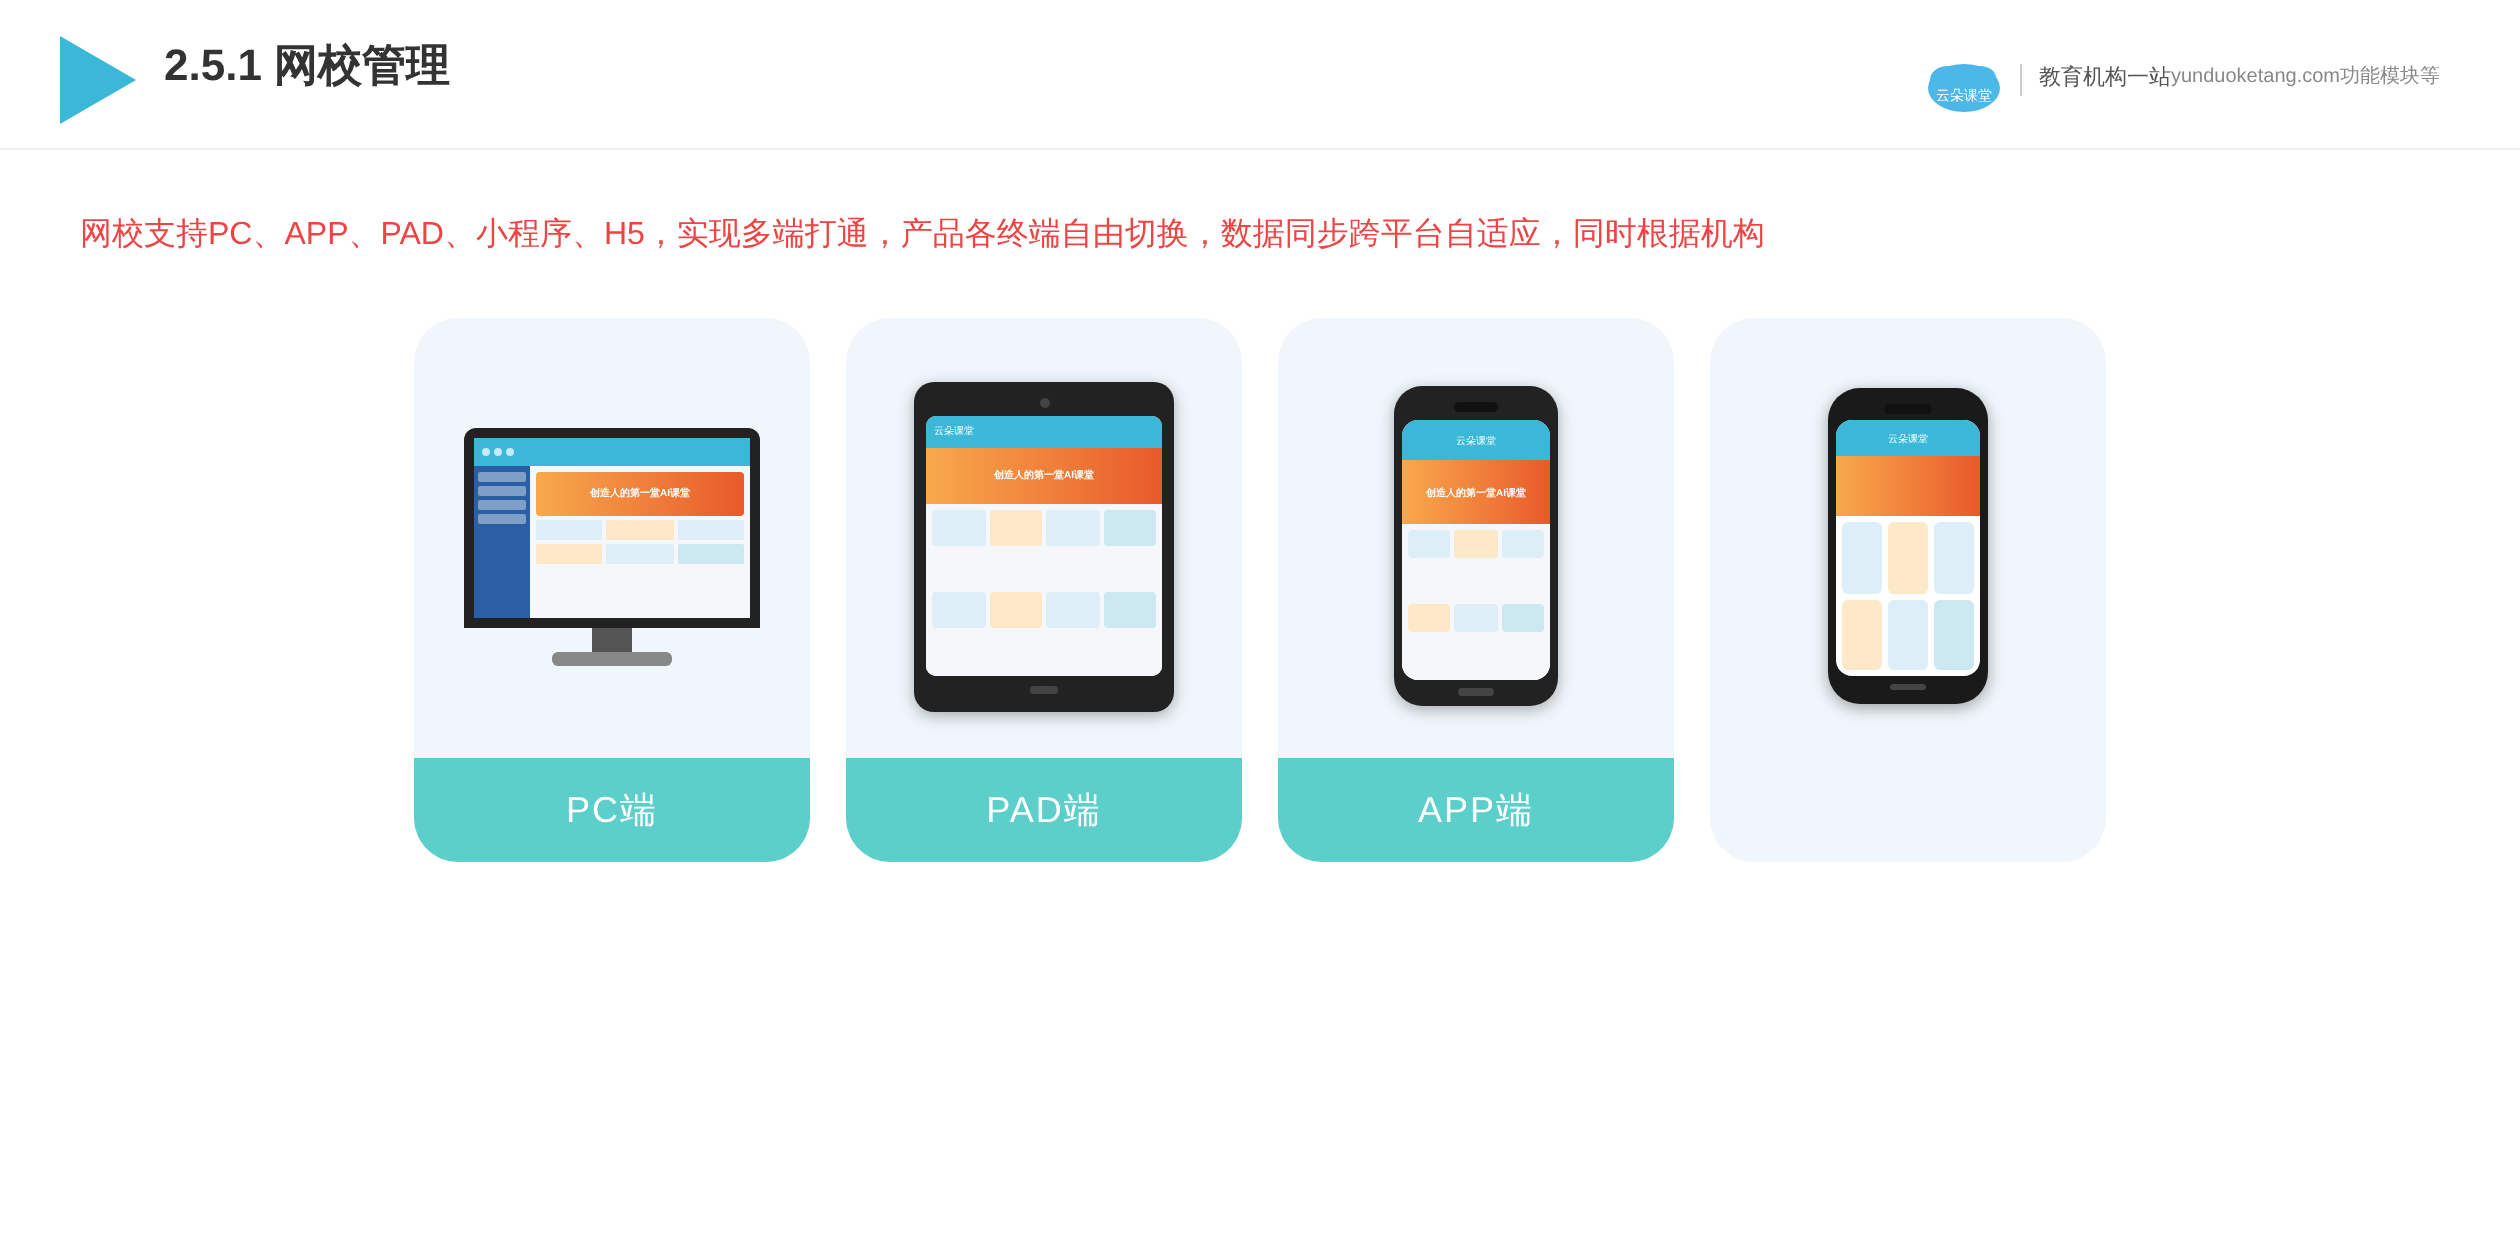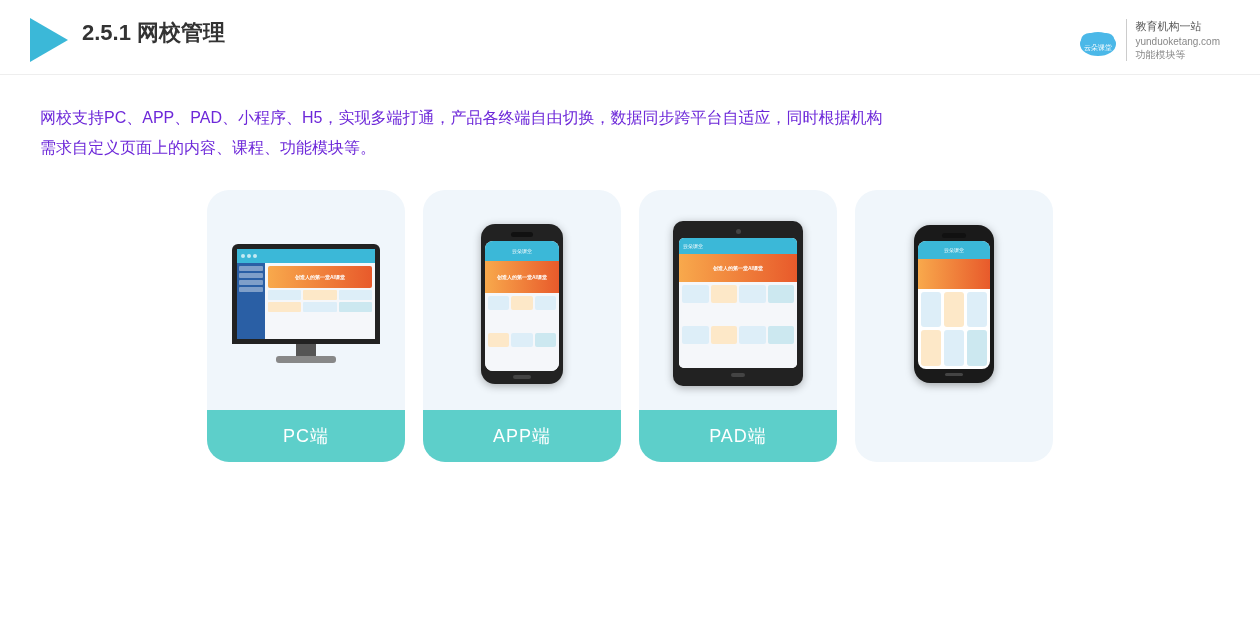--- a/index.html
+++ b/index.html
@@ -60,42 +60,42 @@
       gap: 6px;
     }
 
     .logo-icon {
       width: 44px;
       height: 36px;
     }
 
     .logo-text-block {
       display: flex;
-      flex-direction: column;
+      flex-direction: row;
       border-left: 1px solid #ccc;
       padding-left: 8px;
     }
 
     .logo-text-main {
       font-size: 11px;
       color: #555;
       line-height: 1.4;
     }
 
     .logo-text-sub {
       font-size: 10px;
       color: #888;
       line-height: 1.3;
     }
 
     
     .description {
       padding: 28px 40px 16px 40px;
       font-size: 16px;
-      color: #6d28d9;
+      color: #ef4444;
       line-height: 1.9;
     }
 
     
     .cards-section {
       padding: 10px 30px 20px 30px;
       display: flex;
       gap: 18px;
       justify-content: center;
     }
@@ -414,21 +414,20 @@
           <span class="logo-text-main">教育机构一站</span>
           <span class="logo-text-sub">yunduoketang.com</span>
           <span class="logo-text-sub">功能模块等</span>
         </div>
       </div>
     </div>
   </div>
 
   <div class="description">
     <div>网校支持PC、APP、PAD、小程序、H5，实现多端打通，产品各终端自由切换，数据同步跨平台自适应，同时根据机构</div>
-    <div>需求自定义页面上的内容、课程、功能模块等。</div>
   </div>
 
   <div class="cards-section">
 
     <div class="device-card">
       <div class="card-image-area">
         <div class="pc-monitor">
           <div class="monitor-body">
             <div class="monitor-screen-inner">
               <div class="screen-topbar">
@@ -461,48 +460,20 @@
           </div>
           <div class="monitor-stand-top"></div>
           <div class="monitor-base"></div>
         </div>
       </div>
       <div class="card-label card-teal">PC端</div>
     </div>
 
     <div class="device-card">
       <div class="card-image-area">
-        <div class="phone-device">
-          <div class="phone-body">
-            <div class="phone-notch"></div>
-            <div class="phone-screen">
-              <div class="phone-screen-top">
-                <span style="font-size:5px; color:#fff;">云朵课堂</span>
-              </div>
-              <div class="phone-screen-banner">
-                <span style="font-size:5px; color:#fff; font-weight:bold;">创造人的第一堂AI课堂</span>
-              </div>
-              <div class="phone-screen-content">
-                <div class="phone-grid-item"></div>
-                <div class="phone-grid-item" style="background:#fde8c8"></div>
-                <div class="phone-grid-item"></div>
-                <div class="phone-grid-item" style="background:#fde8c8"></div>
-                <div class="phone-grid-item"></div>
-                <div class="phone-grid-item" style="background:#cce8f0"></div>
-              </div>
-            </div>
-            <div class="phone-home-btn"></div>
-          </div>
-        </div>
-      </div>
-      <div class="card-label card-teal">APP端</div>
-    </div>
-
-    <div class="device-card">
-      <div class="card-image-area">
         <div class="pad-device">
           <div class="pad-body">
             <div class="pad-camera"></div>
             <div class="pad-screen">
               <div class="pad-screen-top">
                 <span style="font-size:5px; color:#fff;">云朵课堂</span>
               </div>
               <div class="pad-screen-banner">
                 <span style="font-size:5px; color:#fff; font-weight:bold;">创造人的第一堂AI课堂</span>
               </div>
@@ -519,20 +490,48 @@
             </div>
             <div class="pad-home-btn"></div>
           </div>
         </div>
       </div>
       <div class="card-label card-teal">PAD端</div>
     </div>
 
     <div class="device-card">
       <div class="card-image-area">
+        <div class="phone-device">
+          <div class="phone-body">
+            <div class="phone-notch"></div>
+            <div class="phone-screen">
+              <div class="phone-screen-top">
+                <span style="font-size:5px; color:#fff;">云朵课堂</span>
+              </div>
+              <div class="phone-screen-banner">
+                <span style="font-size:5px; color:#fff; font-weight:bold;">创造人的第一堂AI课堂</span>
+              </div>
+              <div class="phone-screen-content">
+                <div class="phone-grid-item"></div>
+                <div class="phone-grid-item" style="background:#fde8c8"></div>
+                <div class="phone-grid-item"></div>
+                <div class="phone-grid-item" style="background:#fde8c8"></div>
+                <div class="phone-grid-item"></div>
+                <div class="phone-grid-item" style="background:#cce8f0"></div>
+              </div>
+            </div>
+            <div class="phone-home-btn"></div>
+          </div>
+        </div>
+      </div>
+      <div class="card-label card-teal">APP端</div>
+    </div>
+
+    <div class="device-card">
+      <div class="card-image-area">
         <div>
           <div class="mini-phone-body">
             <div class="mini-phone-notch"></div>
             <div class="mini-phone-screen">
               <div class="mini-phone-topbar">
                 <span style="font-size:5px; color:#fff;">云朵课堂</span>
               </div>
               <div class="mini-phone-banner"></div>
               <div class="mini-phone-icons">
                 <div class="mini-icon-item"></div>

